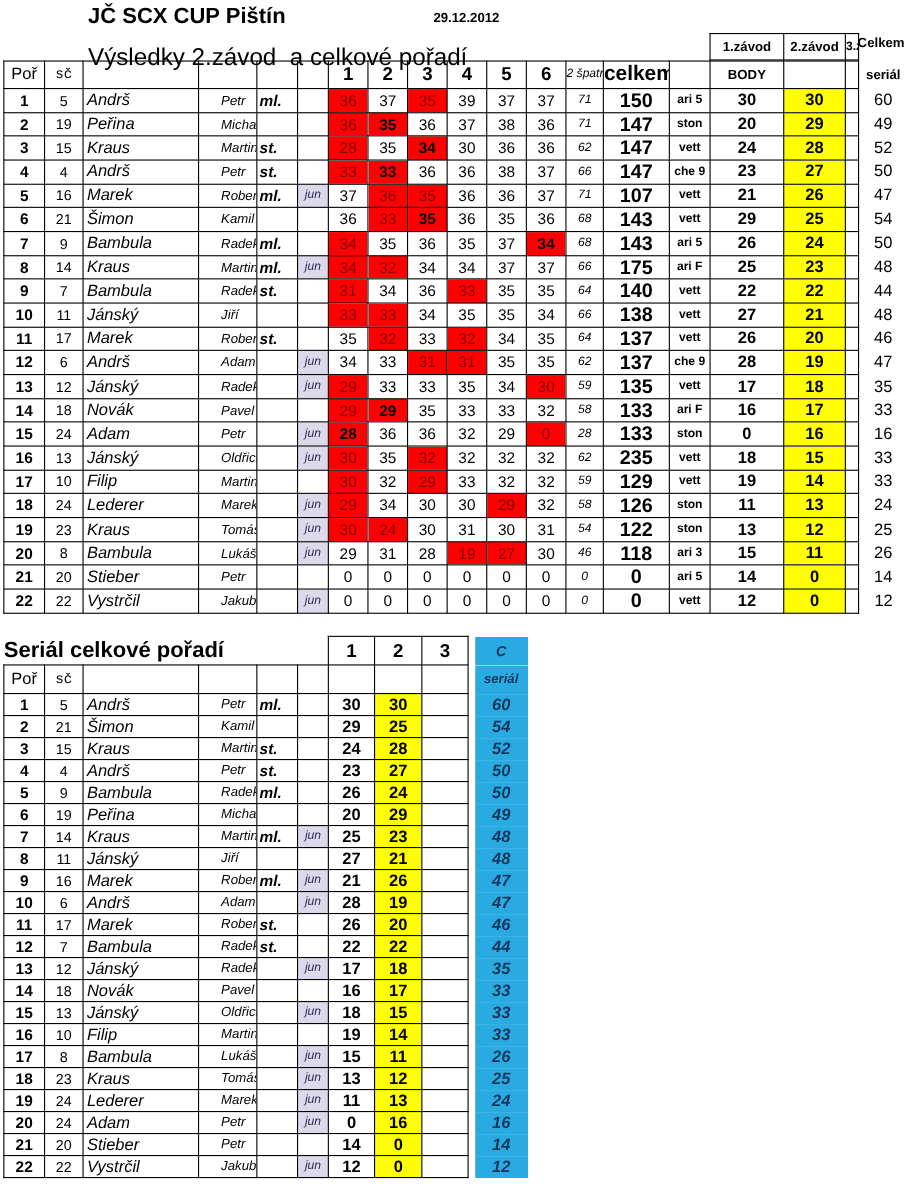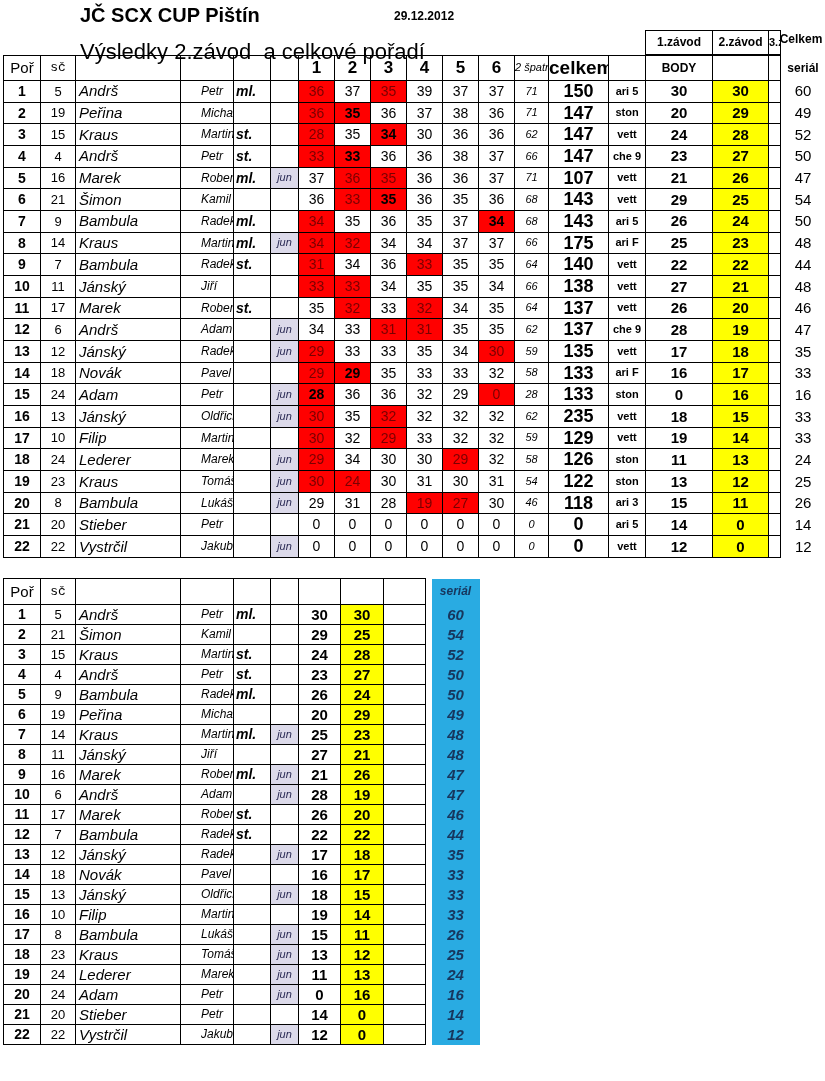--- a/index.html
+++ b/index.html
@@ -607,20 +607,28 @@
         <col style="width:53px">
       <col style="width:37px">
         <col style="width:28px">
       <col style="width:42px">
         <col style="width:43px">
         <col style="width:42px">
       <col style="width:6px">
         <col style="width:48px">
     </colgroup>
     <tbody id="serial-body">
+      <tr class="trow">
+        <td class="nb stitle" colspan="6">Seriál celkové pořadí</td>
+        <td class="hnum2">1</td>
+        <td class="hnum2">2</td>
+        <td class="hnum2">3</td>
+        <td class="nb"></td>
+        <td class="nb bluec hc">C</td>
+      </tr>
       <tr class="hrow2">
         <td class="hpor">Poř</td>
         <td class="hsc">sč</td>
         <td></td>
         <td></td>
         <td></td>
         <td></td>
         <td></td>
         <td></td>
         <td></td>

